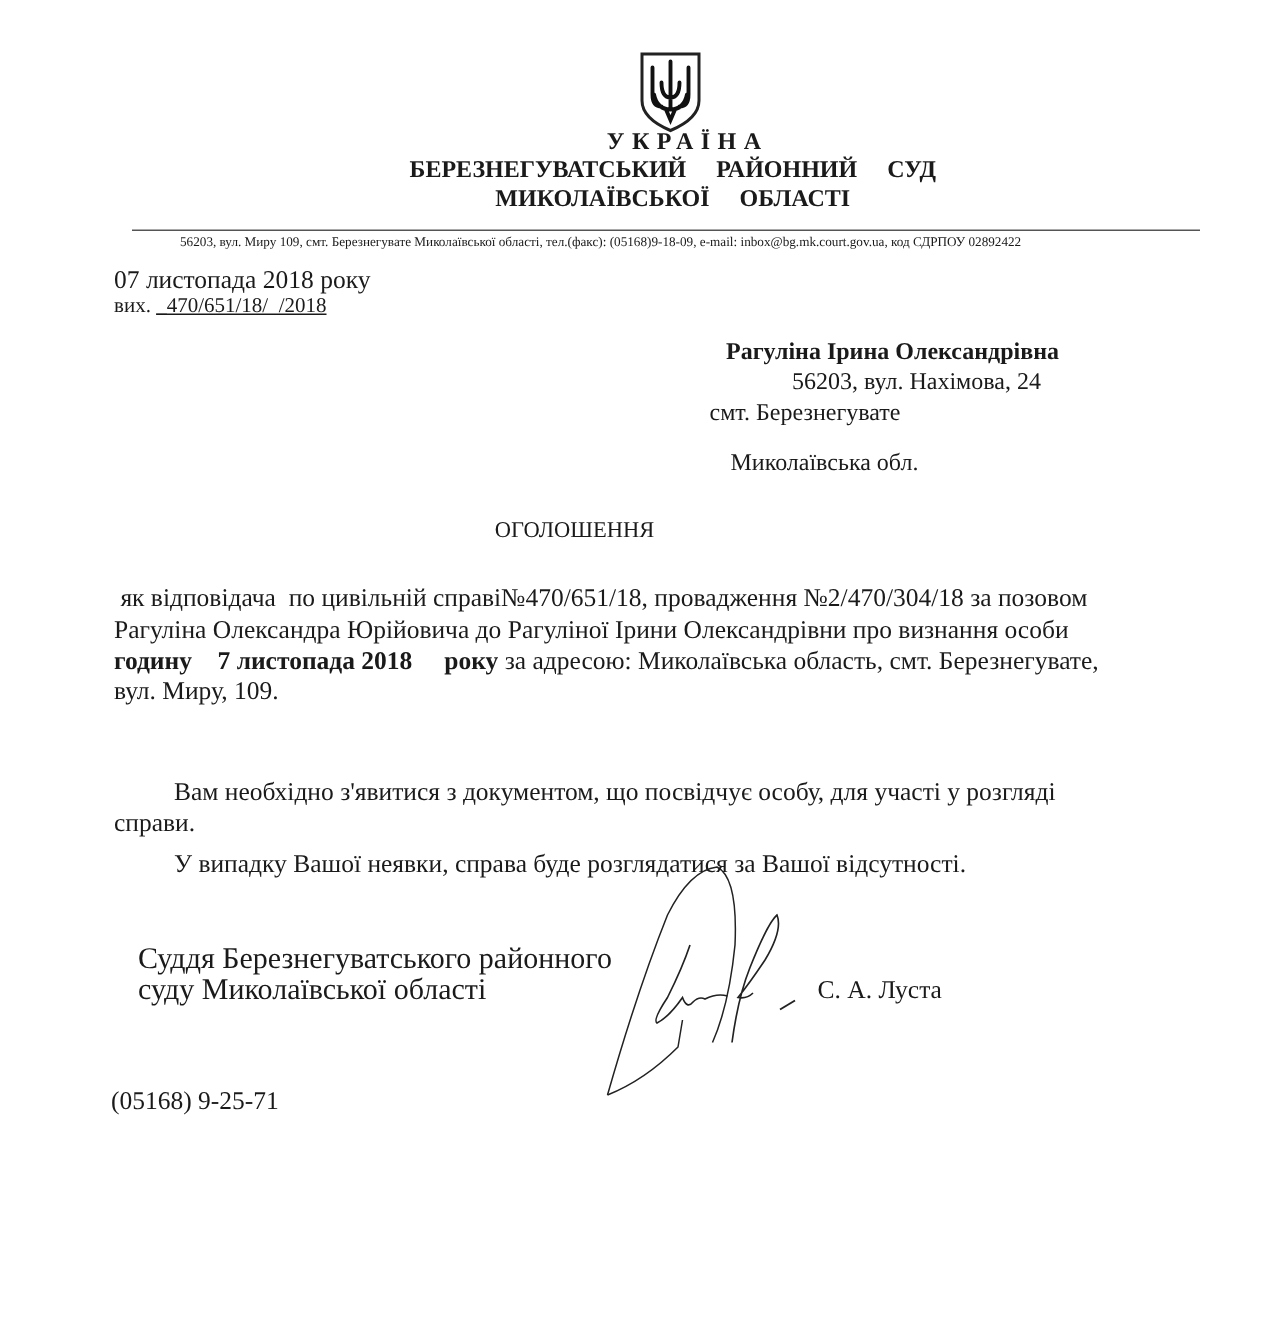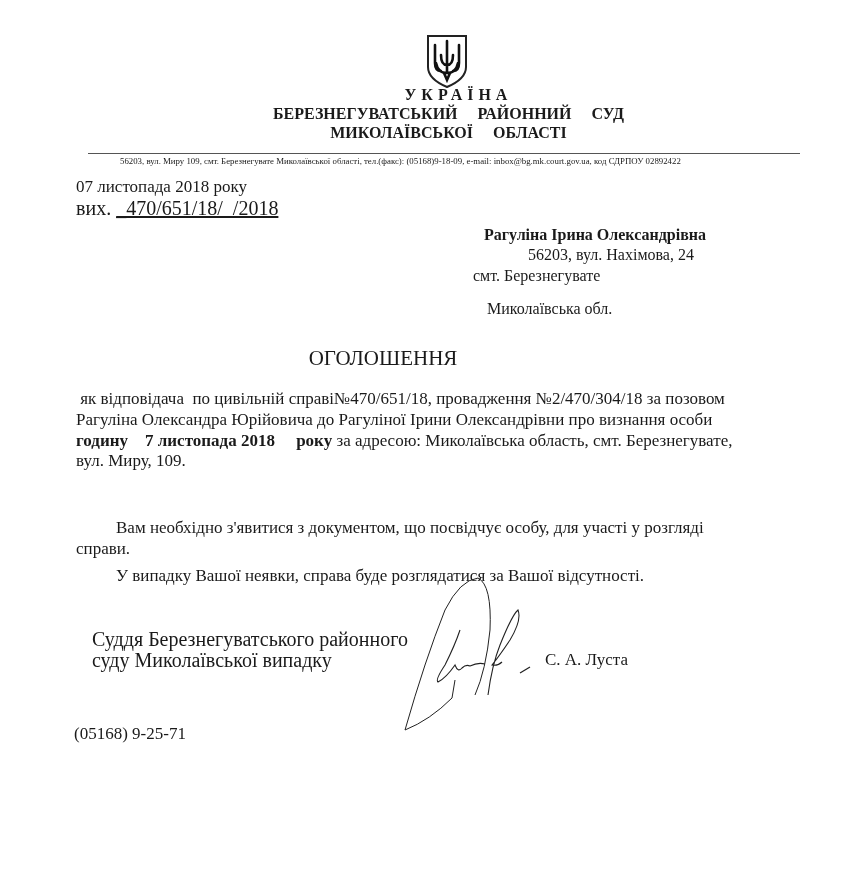--- a/index.html
+++ b/index.html
@@ -7,28 +7,28 @@
          font-family: "Liberation Serif", "DejaVu Serif", serif; color: #1a1a1a; }
   .abs { position: absolute; }
   .emblem { left: 424px; top: 33px; width: 46px; height: 56px; }
   .hdr { left: 0; width: 857px; text-align: center; font-weight: bold; }
   .hdr1 { top: 86px; font-size: 16px; letter-spacing: 5px; left: 30px; }
   .hdr2 { top: 105px; font-size: 16px; word-spacing: 6px; left: 20px; }
   .hdr3 { top: 124px; font-size: 16px; word-spacing: 6px; left: 20px; }
   .rule { left: 88px; top: 153px; width: 712px; height: 0; border-top: 1.5px solid #555; }
   .contacts { left: 120px; top: 156px; font-size: 8.8px; white-space: nowrap; }
   .date { left: 76px; top: 177px; font-size: 17px; }
-  .outnum { left: 76px; top: 197px; font-size: 20px; }
+  .outnum { left: 76px; top: 197px; font-size: 14px; }
   .outnum .num { text-decoration: underline; }
   .addr { left: 484px; font-size: 16px; }
   .addr.name { top: 226px; font-weight: bold; }
   .addr.l1 { top: 246px; margin-left: 44px; }
   .addr.l2 { top: 267px; left: 473px; }
   .addr.l3 { top: 300px; left: 487px; }
-  .title { left: 0; width: 766px; text-align: center; top: 346px; font-size: 21px; }
+  .title { left: 0; width: 766px; text-align: center; top: 346px; font-size: 15px; }
   .para { left: 76px; width: 735px; font-size: 17px; line-height: 20.8px; }
   .p1 { top: 389px; }
   .line { display: block; white-space: nowrap; }
   .indent { padding-left: 40px; }
   .b { font-weight: bold; }
   .p2 { top: 524px; }
   .p3 { top: 566px; }
   .sig-role { left: 92px; top: 629px; font-size: 20px; line-height: 20.5px; }
   .sig-name { left: 545px; top: 650px; font-size: 17px; }
   .sig-svg { left: 400px; top: 570px; width: 160px; height: 170px; }
@@ -72,21 +72,21 @@
   <span class="line indent">Вам необхідно з'явитися з документом, що посвідчує особу, для участі у розгляді</span>
   <span class="line">справи.</span>
 </div>
 
 <div class="abs para p3" style="top:566px">
   <span class="line indent">У випадку Вашої неявки, справа буде розглядатися за Вашої відсутності.</span>
 </div>
 
 <div class="abs sig-role">
   <span class="line">Суддя Березнегуватського районного</span>
-  <span class="line">суду Миколаївської випадку</span>
+  <span class="line">суду Миколаївської області</span>
 </div>
 
 <svg class="abs sig-svg" viewBox="0 0 160 170">
   <path d="M5 160 Q25 90 45 40 Q60 10 78 8 Q92 15 90 60 Q86 100 75 125" fill="none" stroke="#222" stroke-width="1"></path>
   <path d="M5 160 Q30 150 52 128 L55 110" fill="none" stroke="#222" stroke-width="1"></path>
   <path d="M60 60 Q55 75 45 95 Q35 110 38 112 Q46 108 55 95 Q58 103 62 98 Q66 94 70 96 Q78 92 85 94" fill="none" stroke="#222" stroke-width="1.1"></path>
   <path d="M88 125 Q92 95 100 75 Q112 45 118 40 Q122 50 110 70 Q100 85 92 95 Q98 96 102 92" fill="none" stroke="#222" stroke-width="1.1"></path>
   <path d="M120 103 L130 97" fill="none" stroke="#222" stroke-width="1.3"></path>
 </svg>
 

